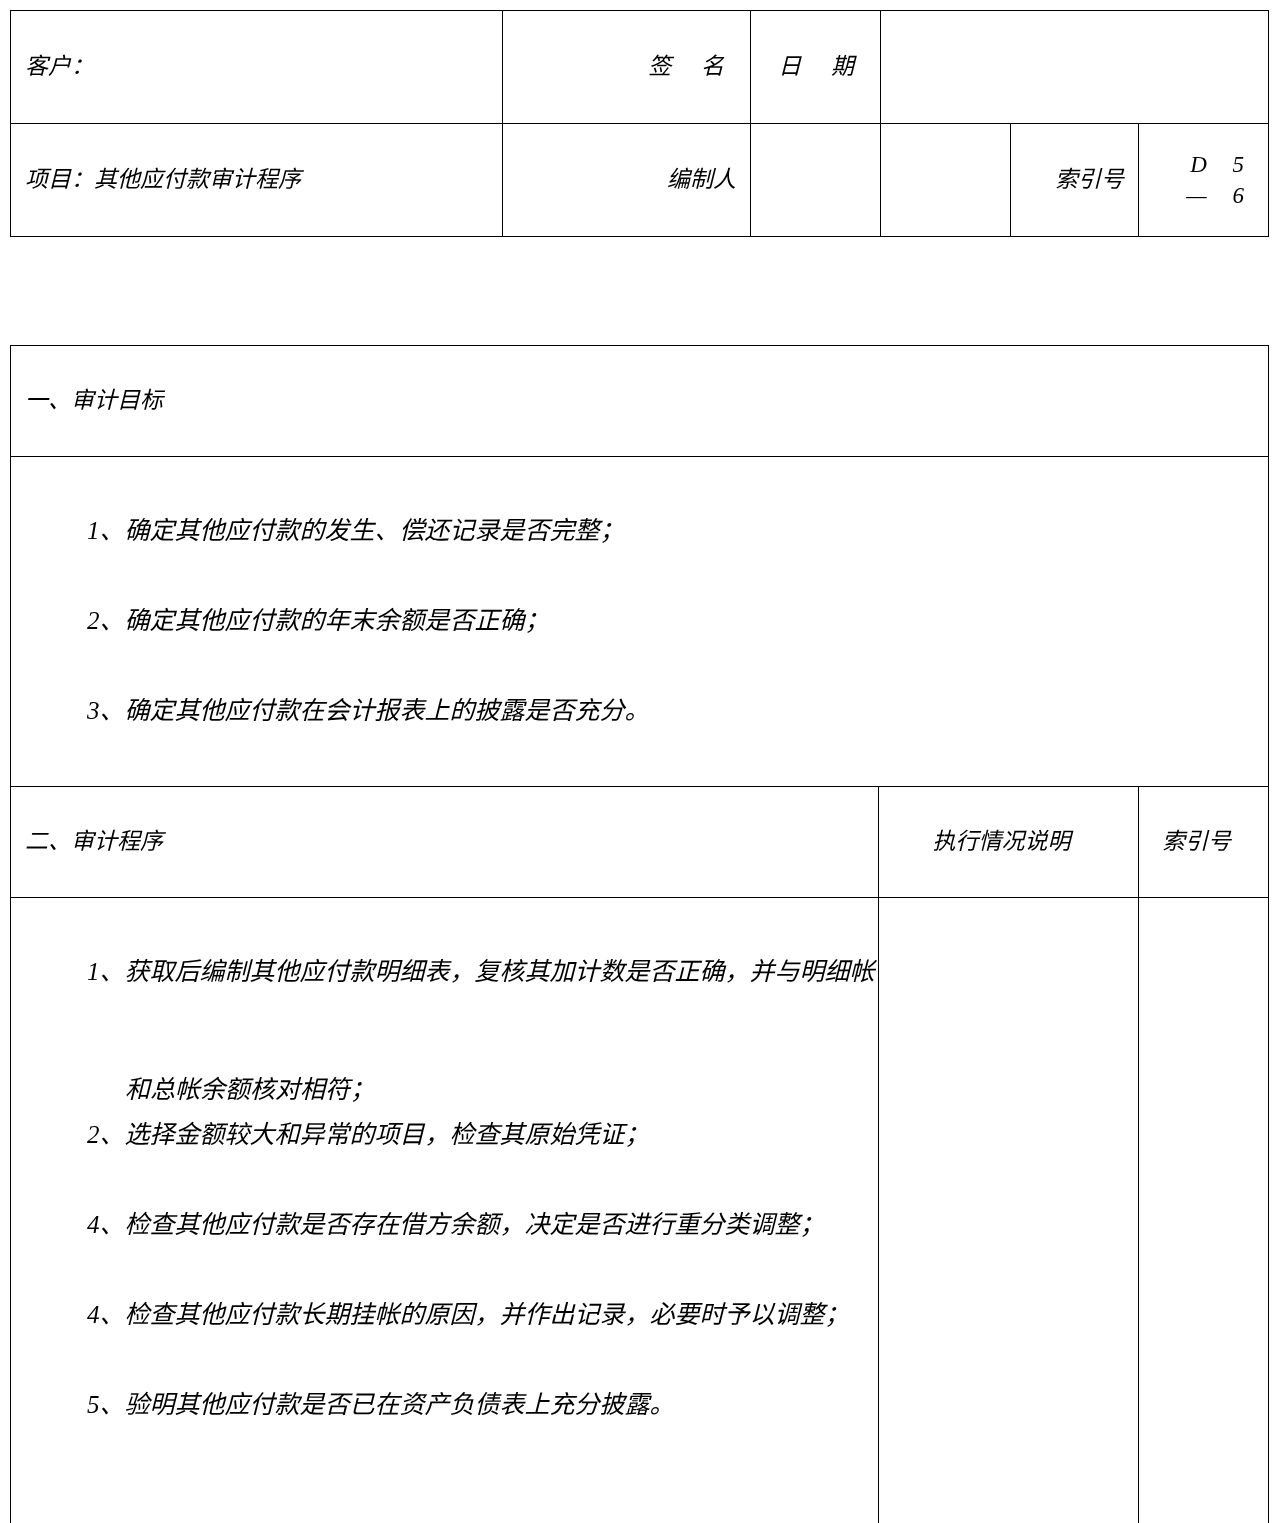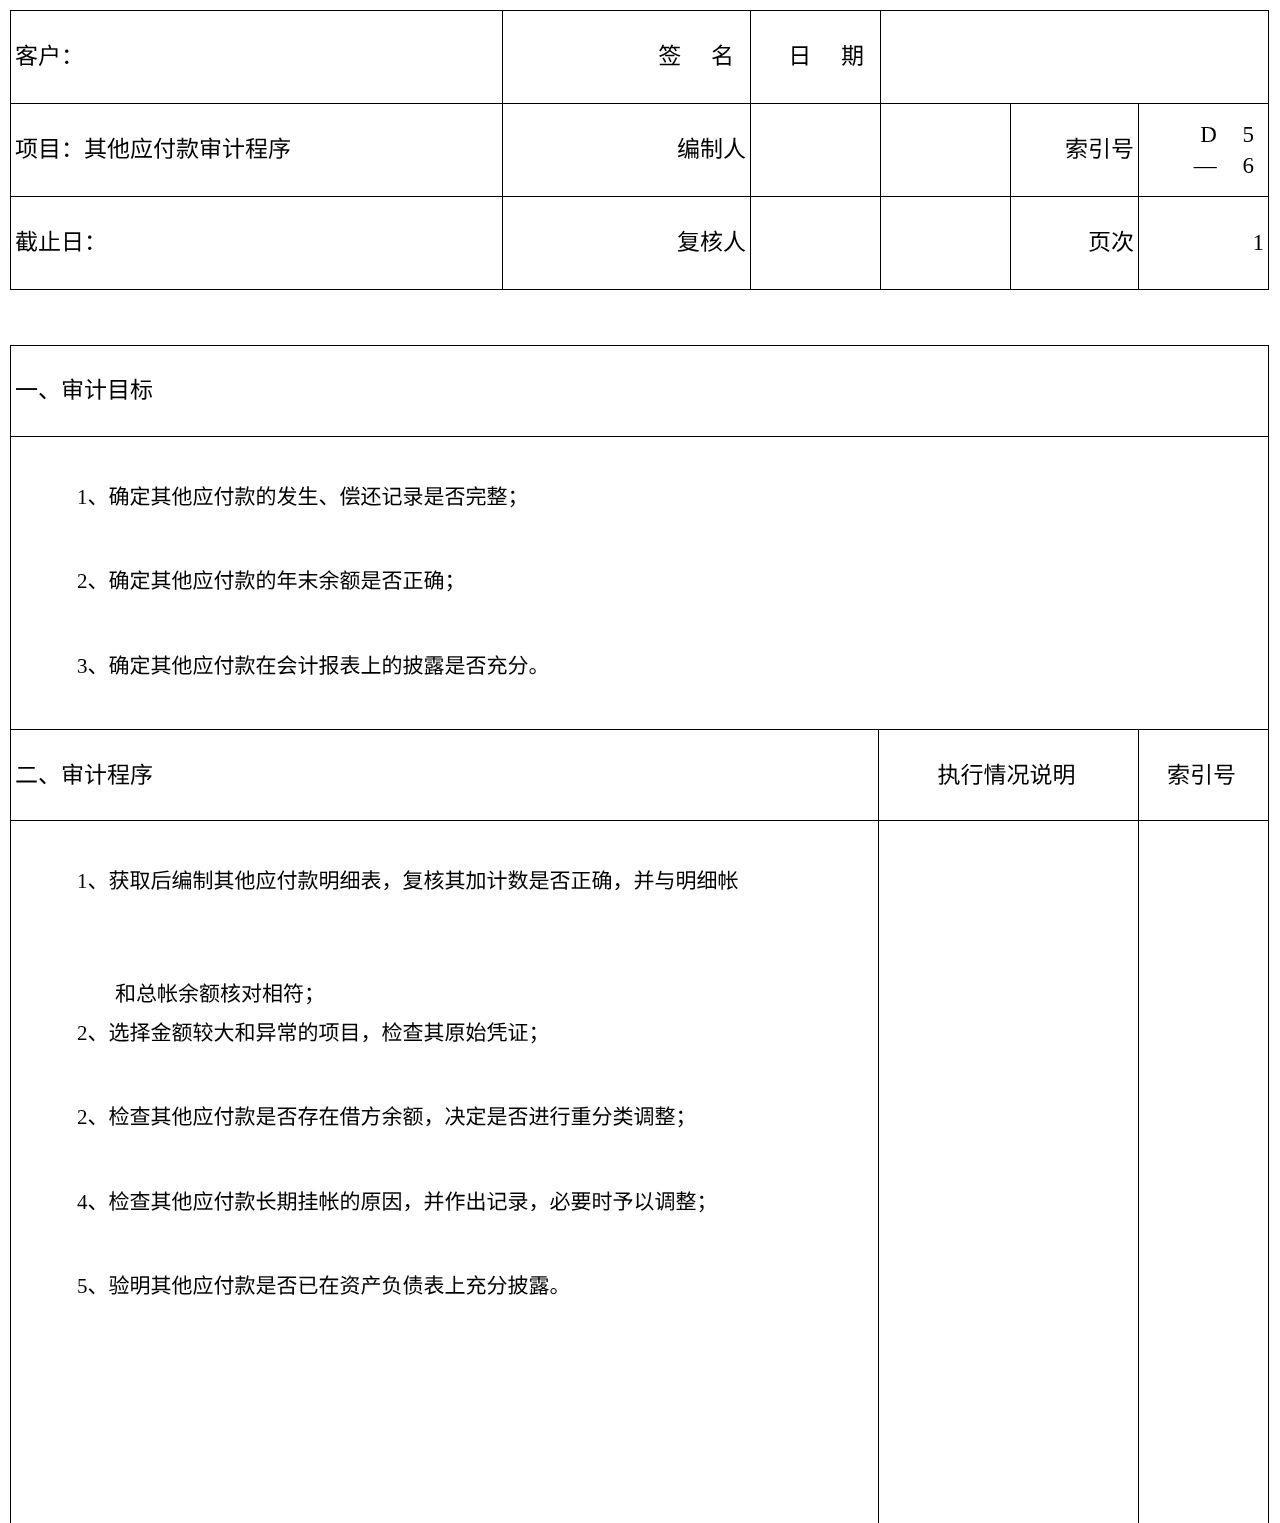--- a/index.html
+++ b/index.html
@@ -19,25 +19,26 @@
 
   
   .sheet {
     position: absolute;
     border-collapse: collapse;
     table-layout: fixed;
     background: #fff;
   }
   .sheet td {
     border: 1.6px solid #000000;
-    padding: 4px;
+    padding: 14px;
     vertical-align: middle;
     font-size: 23px;
     line-height: 1.35;
     font-family: "Liberation Serif", "DejaVu Serif", serif;
+    font-style: italic;
   }
 
   
   #header-table {
     left: 10px;
     top: 10px;
     width: 1258px;
   }
   #header-table td { height: 84px; }
   .cell-pad-left  { padding-left: 34px; text-align: left; }
@@ -69,21 +70,21 @@
     text-align: center;
   }
 
   
   .list-block {
     padding: 42px 0 34px 0;
     margin: 0;
   }
   .list-line {
     padding-left: 62px;
-    font-size: 21px;
+    font-size: 25px;
     line-height: 1.4;
     margin-bottom: 55px;
     white-space: nowrap;
   }
   .list-line:last-child { margin-bottom: 10px; }
   .list-line.cont {
     padding-left: 100px;
   }
   .objectives-cell  { height: 247px; }
   .procedures-cell  { height: 745px; }
@@ -111,28 +112,20 @@
       <td class="cell-center" colspan="3"></td>
     </tr>
     <tr>
       <td class="cell-pad-left">项目：其他应付款审计程序</td>
       <td class="cell-center">编制人</td>
       <td class="cell-center"></td>
       <td class="cell-center"></td>
       <td class="cell-center">索引号</td>
       <td class="cell-center idx-value">D 5 — 6</td>
     </tr>
-    <tr>
-      <td class="cell-pad-left">截止日：</td>
-      <td class="cell-center">复核人</td>
-      <td class="cell-center"></td>
-      <td class="cell-center"></td>
-      <td class="cell-center">页次</td>
-      <td class="cell-center page-value">1</td>
-    </tr>
   </tbody>
 </table>
 
 <table class="sheet" id="body-table">
   <colgroup>
     <col style="width:868px">
     <col style="width:260px">
     <col style="width:130px">
   </colgroup>
   <tbody>
@@ -158,21 +151,21 @@
     </tr>
 
     <tr>
       <td class="procedures-cell">
         <div class="list-block">
           <div>
             <div class="list-line" style="margin-bottom:83px;">1、获取后编制其他应付款明细表，复核其加计数是否正确，并与明细帐</div>
             <div class="list-line cont">和总帐余额核对相符；</div>
           </div>
           <div class="list-line">2、选择金额较大和异常的项目，检查其原始凭证；</div>
-          <div class="list-line">2、检查其他应付款是否存在借方余额，决定是否进行重分类调整；</div>
+          <div class="list-line">4、检查其他应付款是否存在借方余额，决定是否进行重分类调整；</div>
           <div class="list-line">4、检查其他应付款长期挂帐的原因，并作出记录，必要时予以调整；</div>
           <div class="list-line">5、验明其他应付款是否已在资产负债表上充分披露。</div>
         </div>
       </td>
       <td class="procedures-cell col-note empty-cell"></td>
       <td class="procedures-cell col-index empty-cell"></td>
     </tr>
   </tbody>
 </table>
 

